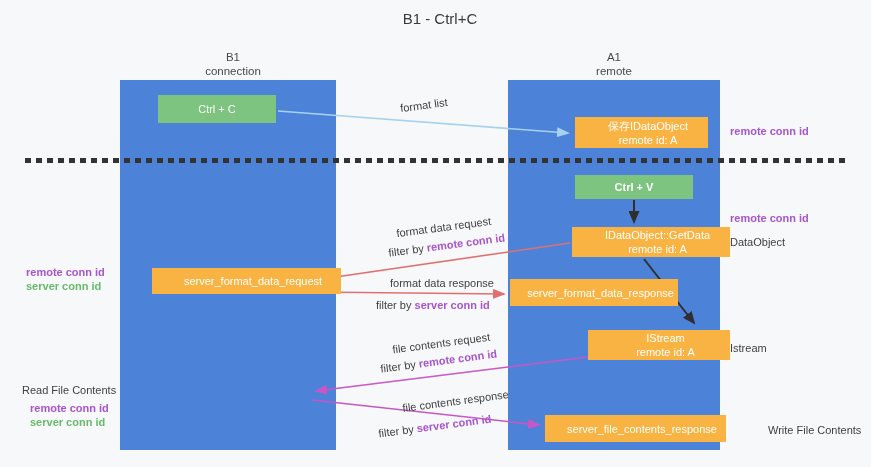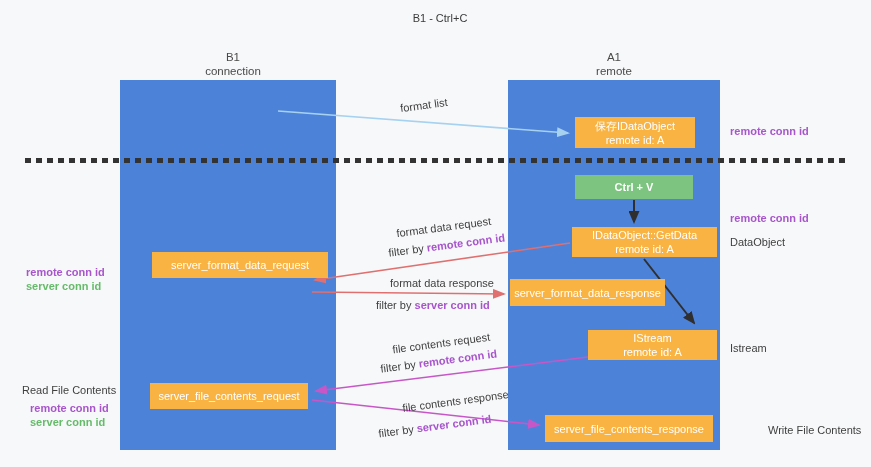--- a/index.html
+++ b/index.html
@@ -1,43 +1,43 @@
 <!DOCTYPE html>
 <html><head>
 <meta charset="utf-8">
 <style>
   html,body{margin:0;padding:0;background:#f7f8fa;font-family:"Liberation Sans",sans-serif;}
   #canvas{position:relative;width:871px;height:467px;background:#f7f8fa;overflow:hidden;}
 
   .title{position:absolute;left:300px;top:8px;width:280px;text-align:center;
-         font-size:11px;line-height:21px;color:#3a3a3a;}
+         font-size:15px;line-height:21px;color:#3a3a3a;}
 
   .lane-header{position:absolute;top:50px;text-align:center;font-size:11.5px;
                line-height:14px;color:#4a4a4a;}
   .lane-header.left{left:125px;width:216px;}
   .lane-header.right{left:508px;width:212px;}
 
   .lane{position:absolute;top:80px;height:370px;background:#4d82d9;}
   .lane.left{left:120px;width:216px;}
   .lane.right{left:508px;width:212px;}
 
   .dashed-line{position:absolute;left:25px;top:158px;width:820px;height:5px;
     background:repeating-linear-gradient(90deg,#333 0 6px,transparent 6px 11px);}
 
   .box{position:absolute;display:flex;flex-direction:column;align-items:center;
        justify-content:center;color:#fff;font-size:11px;line-height:14px;
        text-align:center;white-space:nowrap;}
   .box.green{background:#7cc47f;}
-  .box.orange{background:#f9b342;}
+  .box.orange{background:#f9b342;padding-left:13px;}
 
   #box-ctrl-c{left:158px;top:95px;width:118px;height:28px;}
   #box-save-dataobject{left:575px;top:117px;width:120px;height:31px;}
   #box-ctrl-v{left:575px;top:175px;width:118px;height:24px;font-weight:bold;}
   #box-getdata{left:572px;top:227px;width:145px;height:30px;}
-  #box-format-request{left:152px;top:252px;width:176px;height:26px;}
+  #box-format-request{left:152px;top:268px;width:176px;height:26px;}
   #box-format-response{left:510px;top:279px;width:155px;height:27px;}
   #box-istream{left:588px;top:330px;width:129px;height:30px;}
   #box-file-request{left:150px;top:383px;width:158px;height:26px;}
   #box-file-response{left:545px;top:415px;width:168px;height:27px;}
 
   svg.arrows{position:absolute;left:0;top:0;pointer-events:none;}
 
   .lbl{position:absolute;font-size:11px;white-space:nowrap;color:#3f3f3f;}
   .lbl.rot{transform:rotate(-7.5deg);}
   .lbl .purple{color:#a855cc;font-weight:700;}
@@ -106,20 +106,23 @@
     </defs>
     <line x1="278" y1="111" x2="568" y2="133" stroke="#a6d2f0" stroke-width="1.6" marker-end="url(#m-blue)"></line>
     <line x1="634" y1="200" x2="634" y2="222" stroke="#2f2f2f" stroke-width="2" marker-end="url(#m-black)"></line>
     <line x1="570" y1="243" x2="315" y2="280" stroke="#e07070" stroke-width="1.6" marker-end="url(#m-red)"></line>
     <line x1="312" y1="292" x2="504" y2="294" stroke="#e07070" stroke-width="1.6" marker-end="url(#m-red)"></line>
     <line x1="644" y1="259" x2="694" y2="323" stroke="#2f2f2f" stroke-width="2" marker-end="url(#m-black)"></line>
     <line x1="588" y1="357" x2="316" y2="391" stroke="#c757c7" stroke-width="1.6" marker-end="url(#m-magenta)"></line>
     <line x1="312" y1="400" x2="539" y2="425" stroke="#c757c7" stroke-width="1.6" marker-end="url(#m-magenta)"></line>
   </svg>
 
+  <div id="box-ctrl-c" class="box green">
+    <div>Ctrl + C</div>
+  </div>
 
   <div id="box-save-dataobject" class="box orange">
     <div>保存IDataObject</div>
     <div>remote id: A</div>
   </div>
 
   <div id="box-ctrl-v" class="box green">
     <div>Ctrl + V</div>
   </div>
 
@@ -134,23 +137,20 @@
 
   <div id="box-format-response" class="box orange">
     <div>server_format_data_response</div>
   </div>
 
   <div id="box-istream" class="box orange">
     <div>IStream</div>
     <div>remote id: A</div>
   </div>
 
-  <div id="box-file-request" class="box orange">
-    <div>server_file_contents_request</div>
-  </div>
 
   <div id="box-file-response" class="box orange">
     <div>server_file_contents_response</div>
   </div>
 
   <div id="lbl-format-list" class="lbl rot">format list</div>
 
   <div id="lbl-fdr-1" class="lbl rot">format data request</div>
   <div id="lbl-fdr-2" class="lbl rot">
     <span>filter by </span><span class="purple">remote conn id</span>

